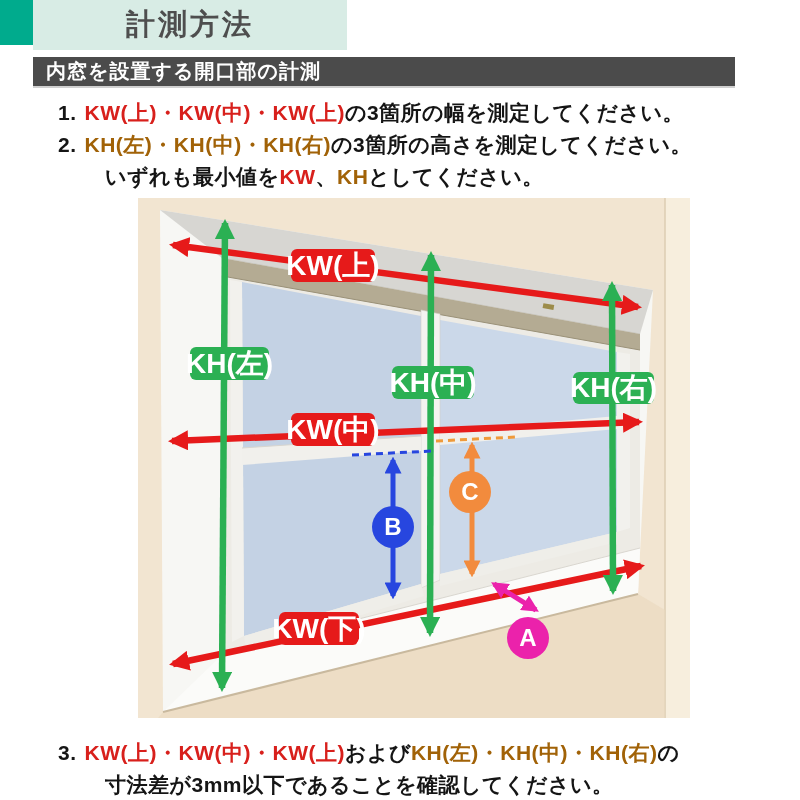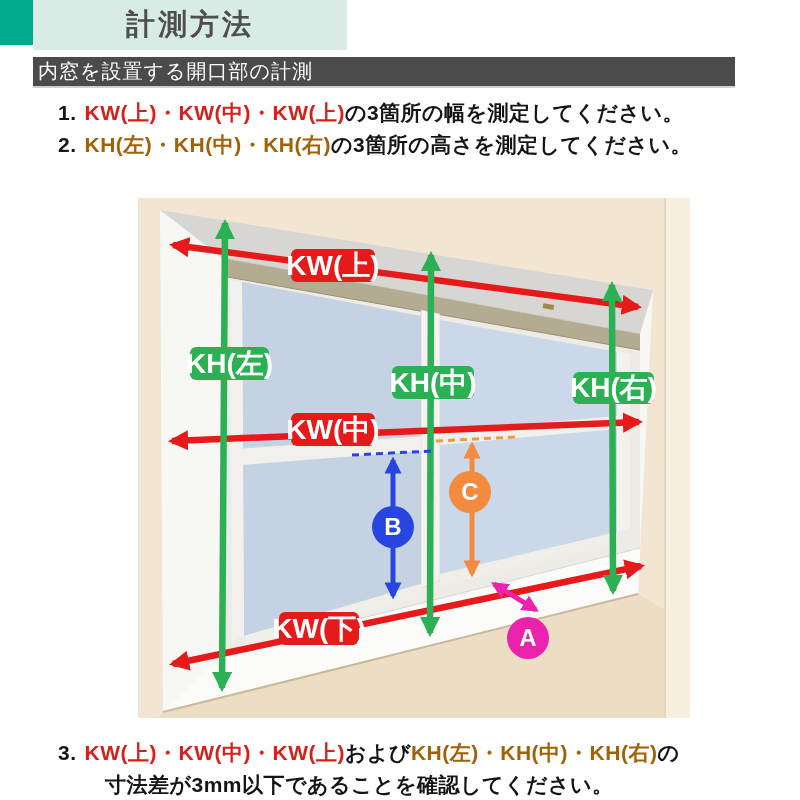--- a/index.html
+++ b/index.html
@@ -5,21 +5,21 @@
   html,body{margin:0;padding:0;background:#ffffff;}
   .page{position:relative;width:735px;height:800px;background:#fff;overflow:hidden;
         font-family:"Liberation Sans","DejaVu Sans",sans-serif;}
   
   .teal-block{position:absolute;left:0;top:0;width:33px;height:45px;background:#00ab8d;}
   .mint-bar{position:absolute;left:33px;top:0;width:314px;height:50px;background:#d8ece5;
             display:flex;align-items:center;justify-content:center;}
   .page-title{font-size:29px;font-weight:700;color:#4e4e4e;letter-spacing:3px;}
   .dark-bar{position:absolute;left:33px;top:57px;width:730px;height:29px;background:#4b4b4b;
             display:flex;align-items:center;box-shadow:0 2px 0 rgba(150,150,150,.45);}
-  .dark-bar span{color:#ffffff;font-size:20px;font-weight:400;padding-left:5px;letter-spacing:1px;}
+  .dark-bar span{color:#ffffff;font-size:20px;font-weight:700;padding-left:13px;letter-spacing:1px;}
   
   .line{position:absolute;white-space:nowrap;font-size:21px;font-weight:600;color:#151515;letter-spacing:.5px;}
   .line .num{margin-right:8px;}
   .t-red{color:#d8201c;}
   .t-green{color:#a16207;}
   
   .photo{position:absolute;left:138px;top:198px;width:552px;height:520px;}
   
   .tag{position:absolute;display:flex;align-items:center;justify-content:center;
        color:#fff;font-weight:700;font-size:28px;border-radius:6px;letter-spacing:0;}
@@ -42,20 +42,23 @@
   </div>
   <div class="dark-bar">
     <span>内窓を設置する開口部の計測</span>
   </div>
 
   <div class="line" style="left:58px;top:99px;">
     <span class="num">1.</span><span class="t-red">KW(上)・KW(中)・KW(上)</span><span>の3箇所の幅を測定してください。</span>
   </div>
   <div class="line" style="left:58px;top:131px;">
     <span class="num">2.</span><span class="t-green">KH(左)・KH(中)・KH(右)</span><span>の3箇所の高さを測定してください。</span>
+  </div>
+  <div class="line" style="left:105px;top:163px;">
+    <span>いずれも最小値を</span><span class="t-red">KW</span><span>、</span><span class="t-green">KH</span><span>としてください。</span>
   </div>
 
   <svg class="photo" viewBox="0 0 552 520">
     <defs>
       <marker id="ar-red" viewBox="0 0 10 10" refX="8" refY="5" markerWidth="3.1" markerHeight="3.1" orient="auto-start-reverse">
           <path d="M0,0 L10,5 L0,10 z" fill="#e61a1a"></path>
         </marker>
       <marker id="ar-green" viewBox="0 0 10 10" refX="8" refY="5" markerWidth="3.1" markerHeight="3.1" orient="auto-start-reverse">
           <path d="M0,0 L10,5 L0,10 z" fill="#2bb053"></path>
         </marker>

